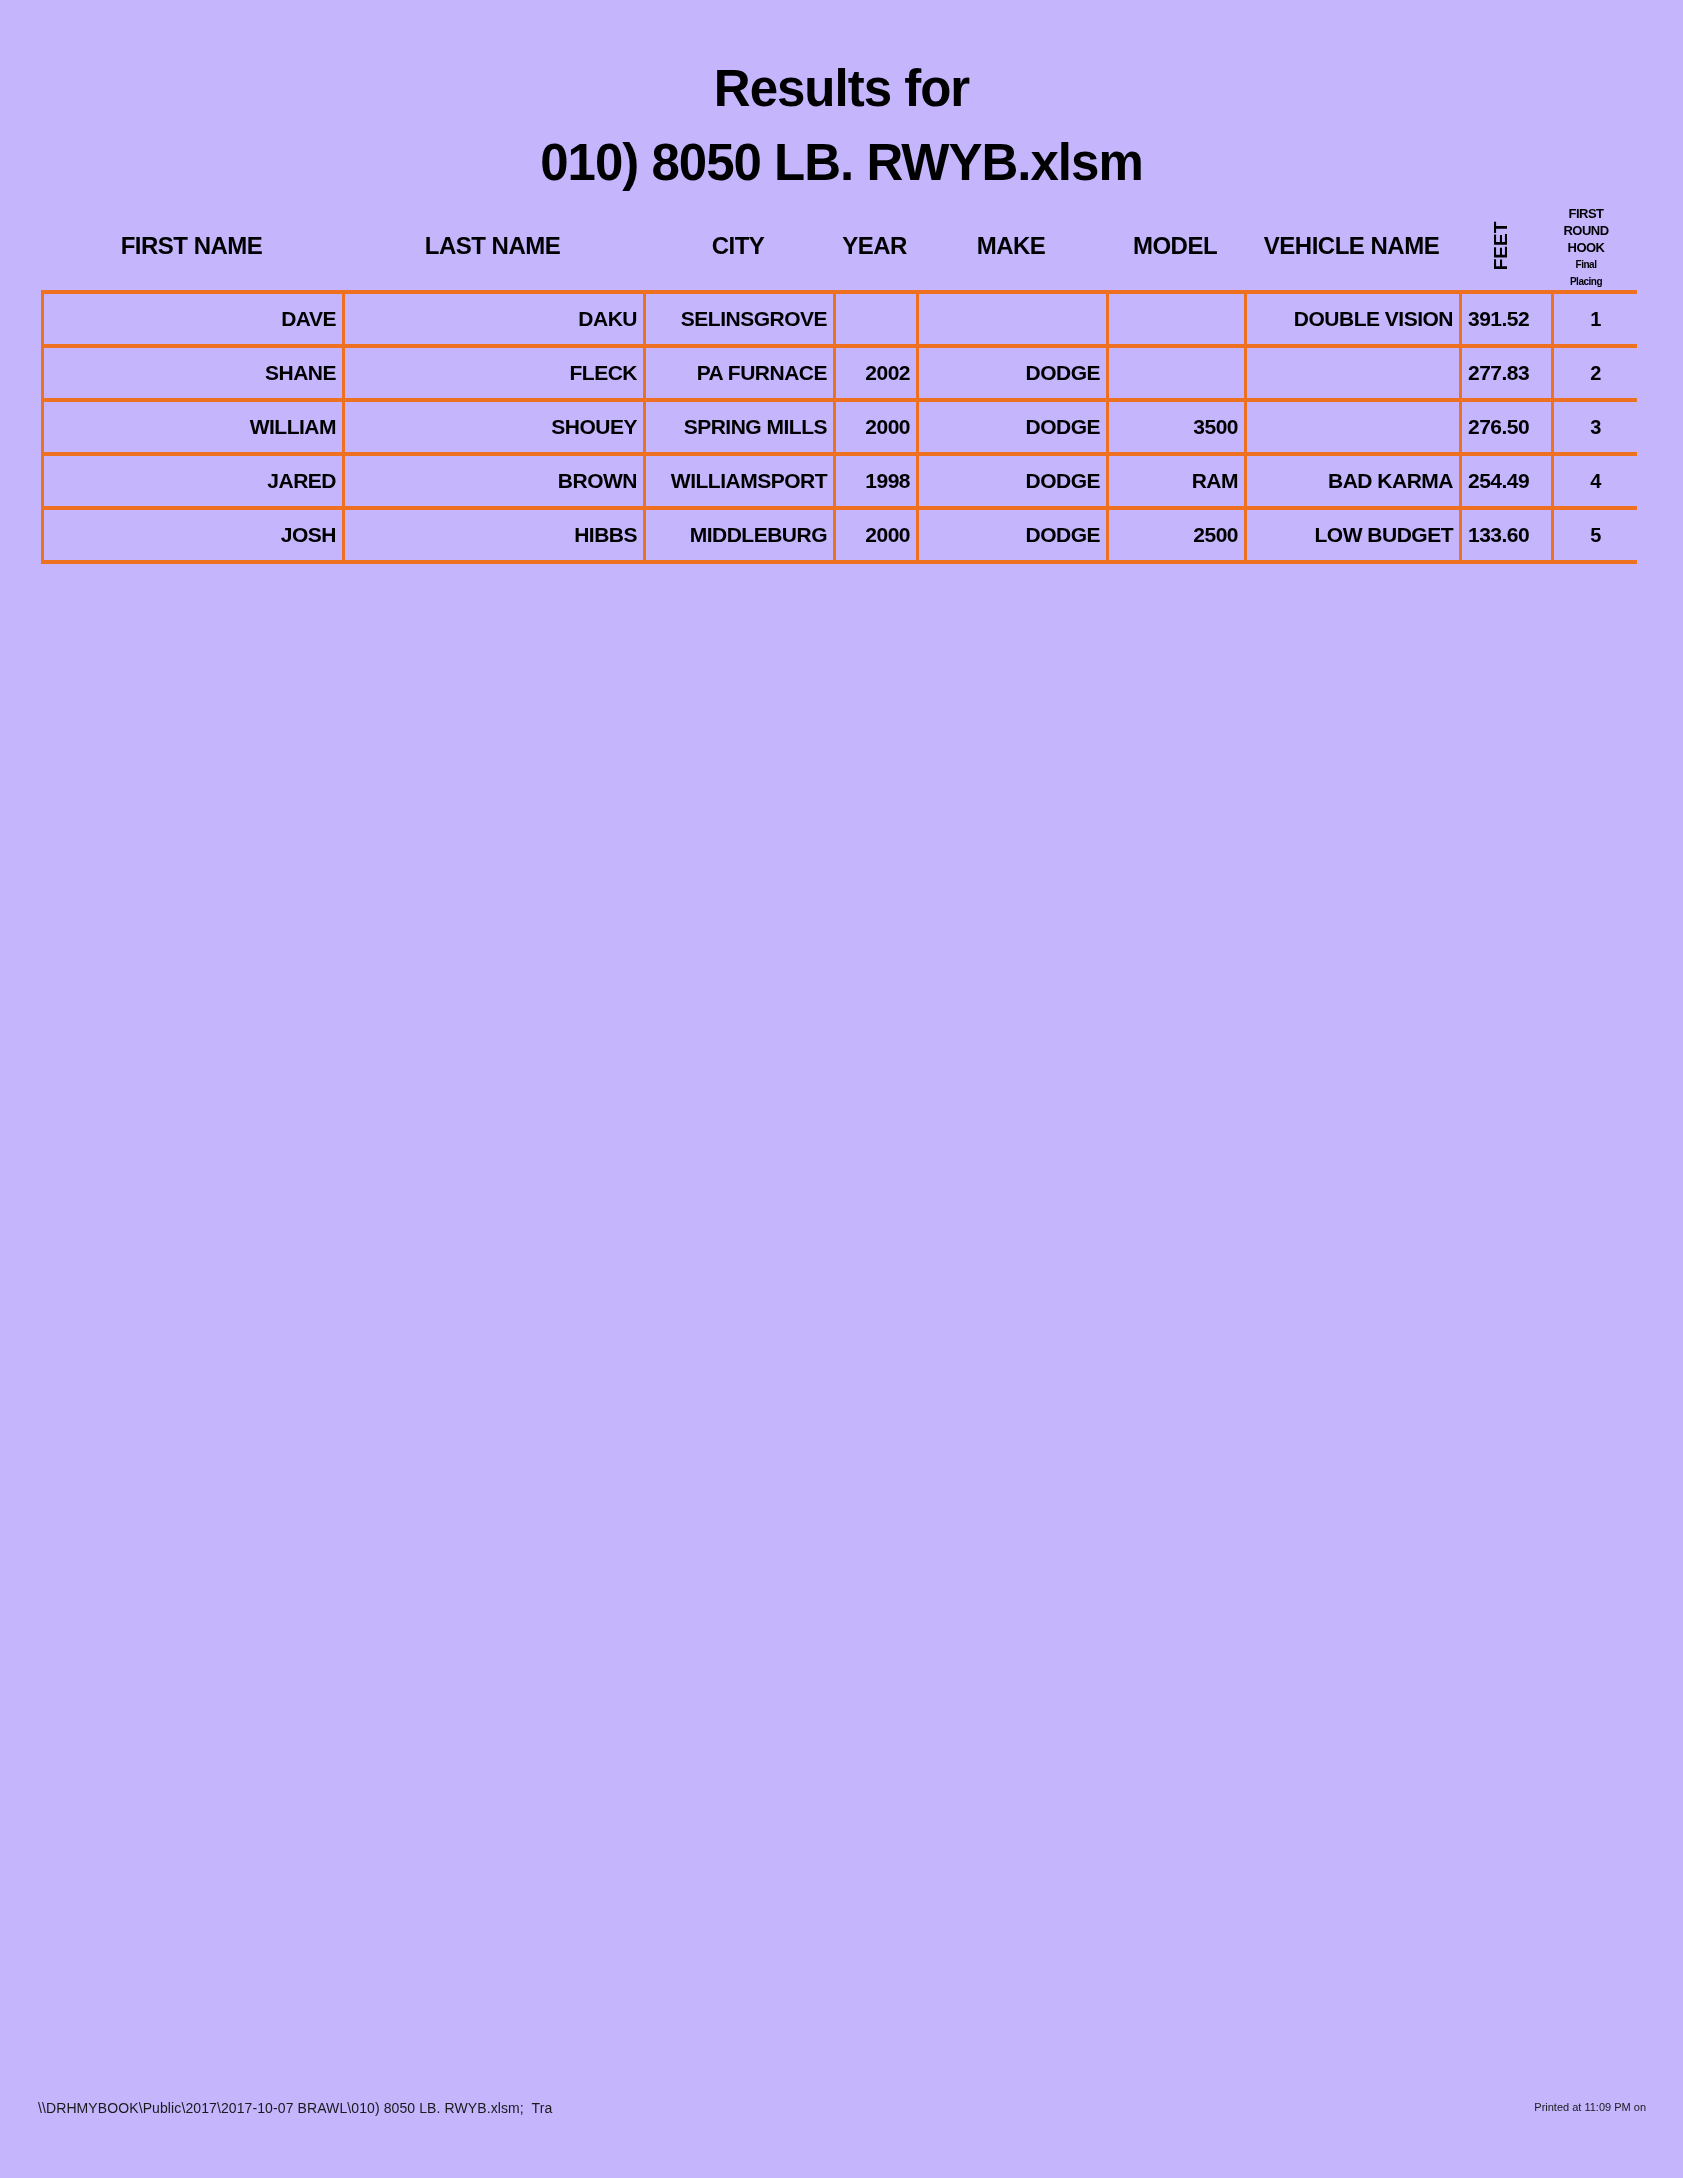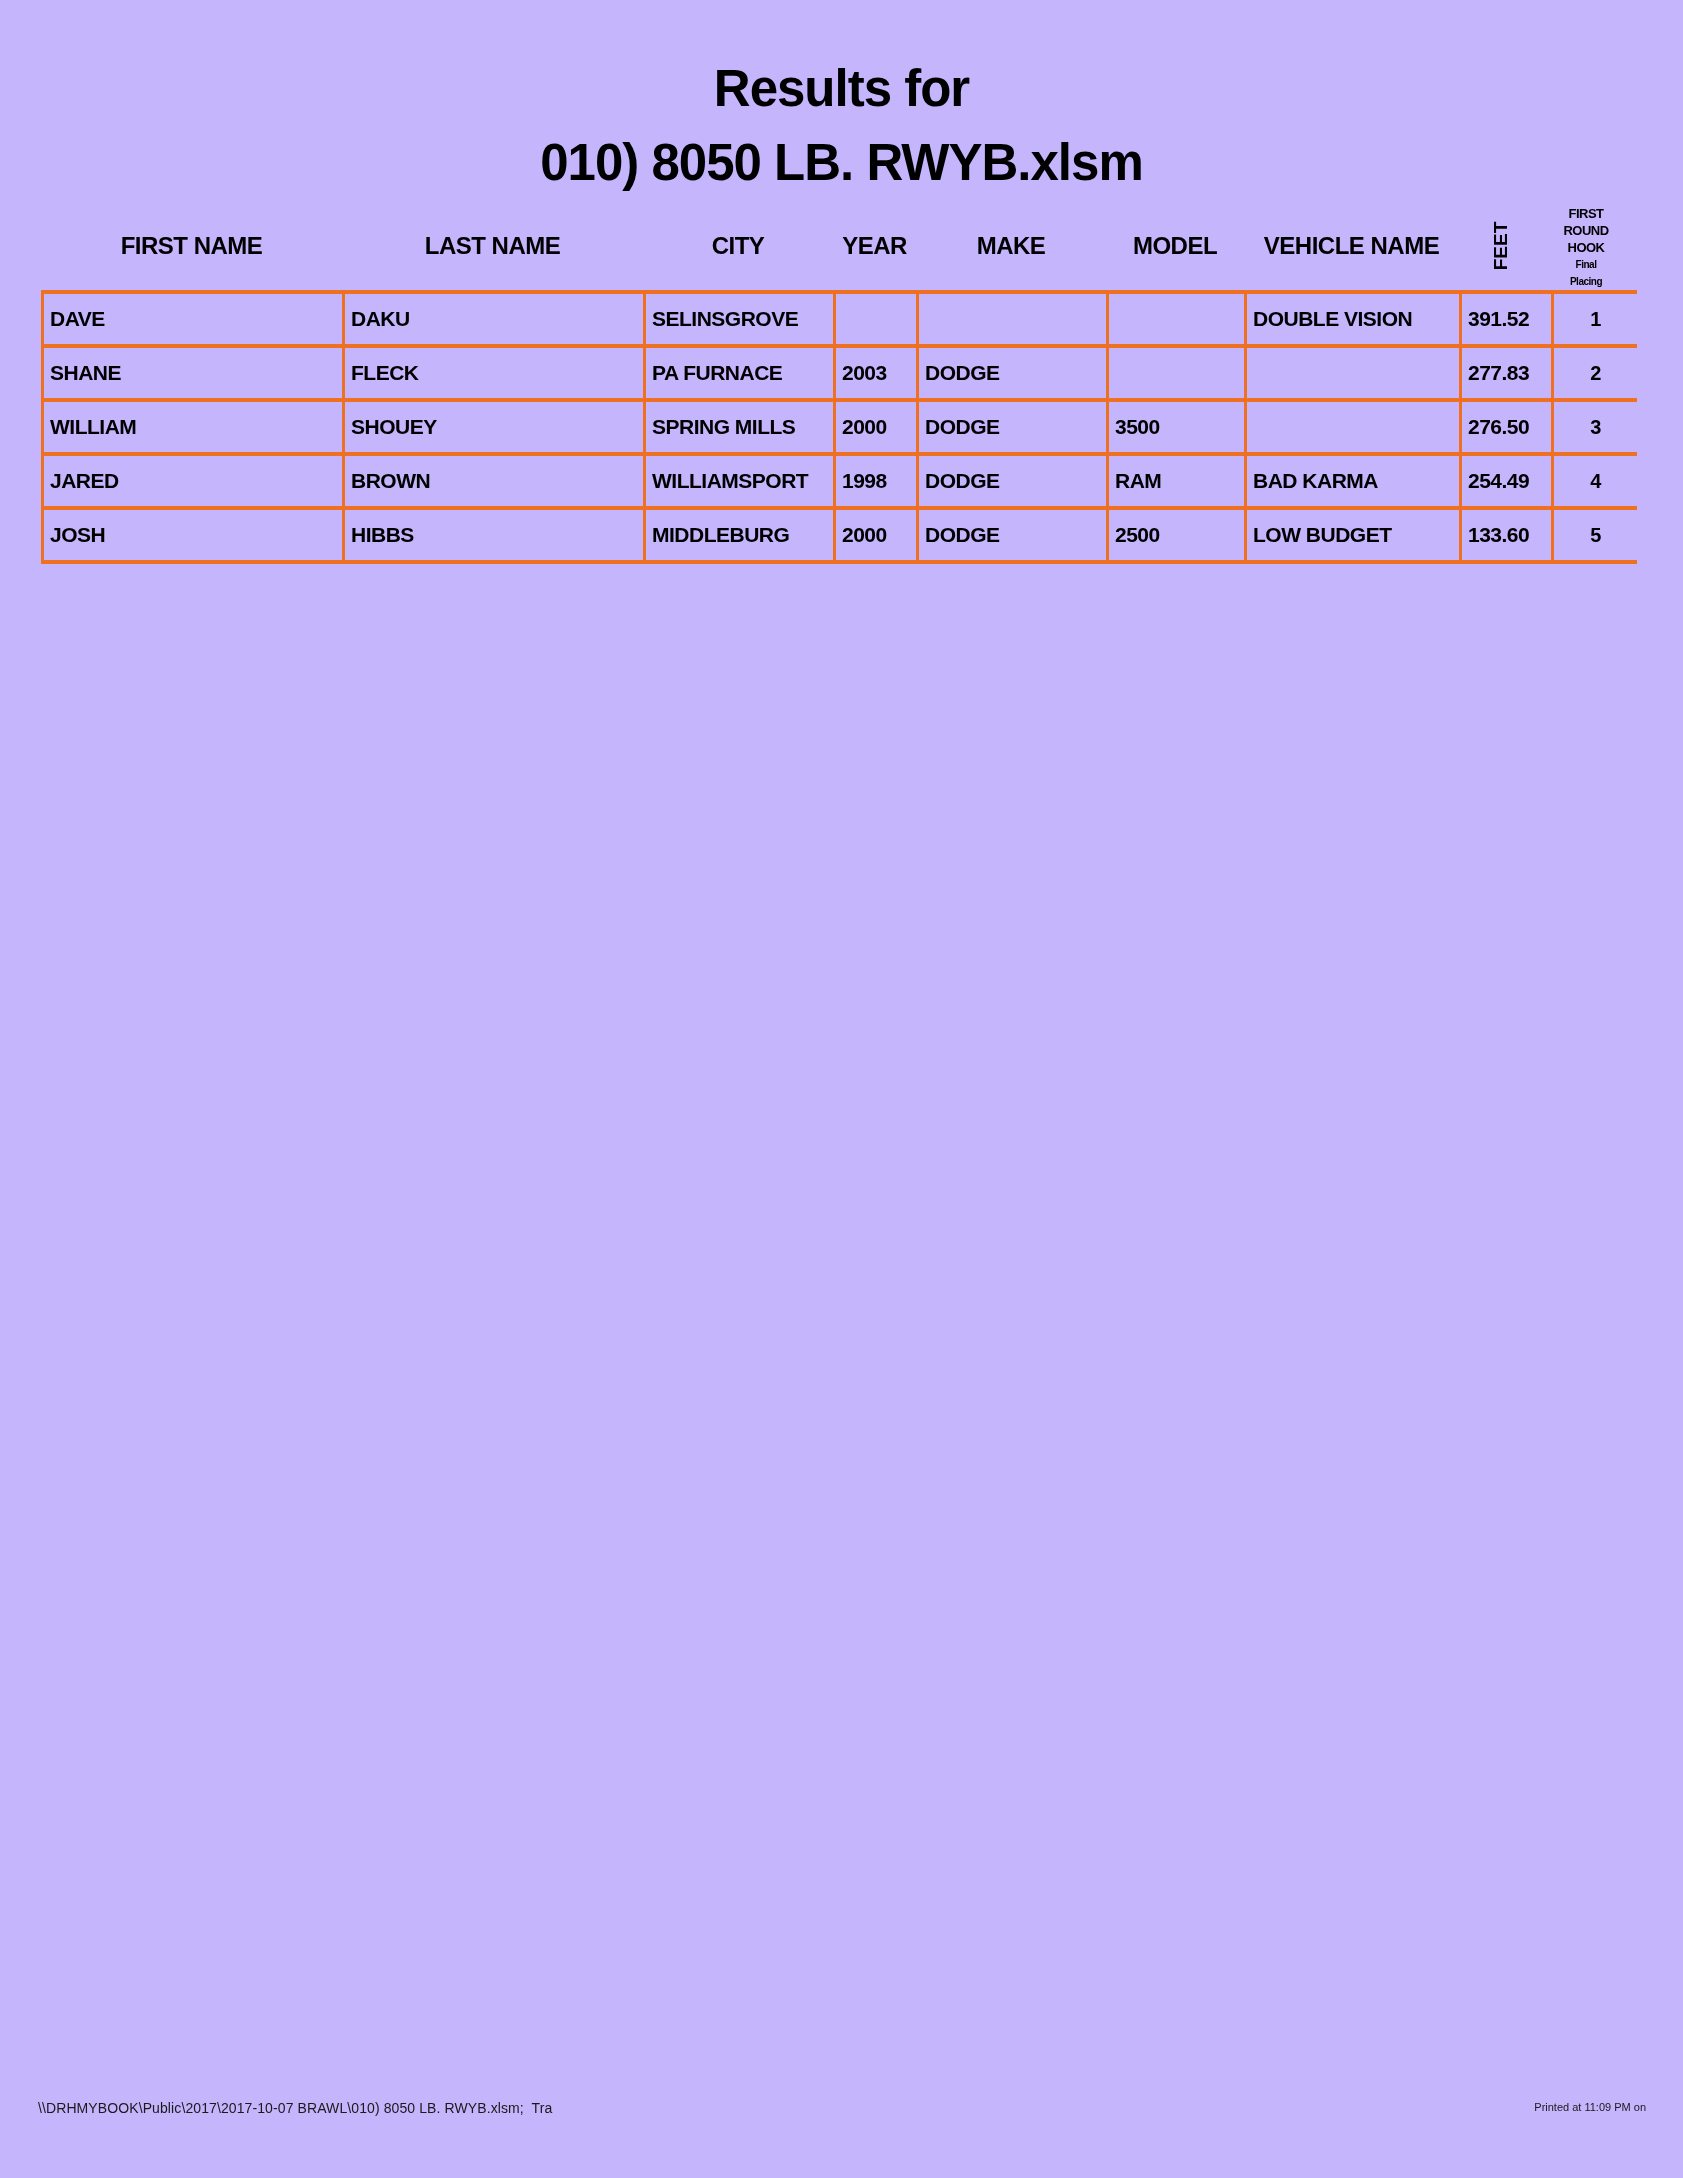--- a/index.html
+++ b/index.html
@@ -85,20 +85,21 @@
     border-bottom:4px solid #EE7121;
     height:50px;
     padding:0 6px;
     font-weight:bold;
     font-size:21px;
     letter-spacing:-0.5px;
     vertical-align:middle;
     white-space:nowrap;
     overflow:hidden;
     box-sizing:content-box;
+    text-align:right;
   }
   .results-table td.td-feet{text-align:right;padding-right:22px;}
   .results-table td.td-placing{
     border-right:none;
     text-align:center;
     font-size:20px;
   }
 
   .footer-left{
     position:absolute;
@@ -168,21 +169,21 @@
         <td></td>
         <td></td>
         <td>DOUBLE VISION</td>
         <td class="td-feet">391.52</td>
         <td class="td-placing">1</td>
       </tr>
       <tr>
         <td>SHANE</td>
         <td>FLECK</td>
         <td>PA FURNACE</td>
-        <td>2003</td>
+        <td>2002</td>
         <td>DODGE</td>
         <td></td>
         <td></td>
         <td class="td-feet">277.83</td>
         <td class="td-placing">2</td>
       </tr>
       <tr>
         <td>WILLIAM</td>
         <td>SHOUEY</td>
         <td>SPRING MILLS</td>

